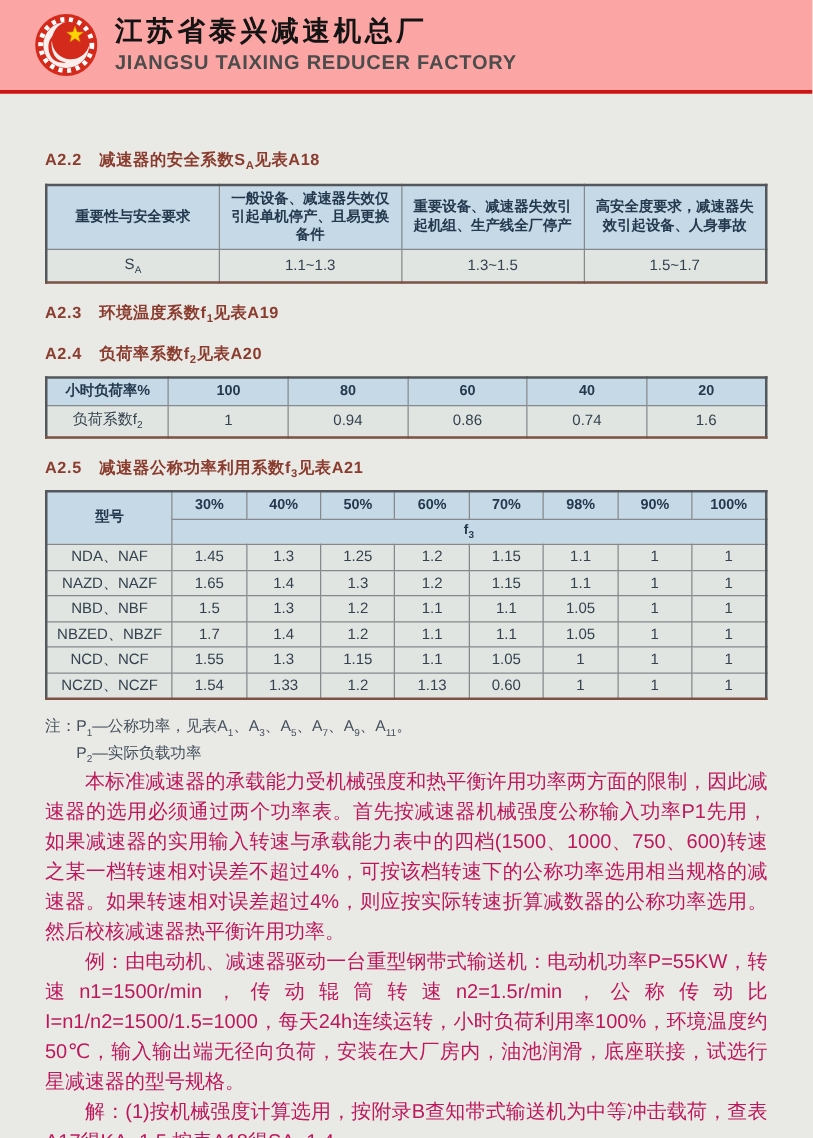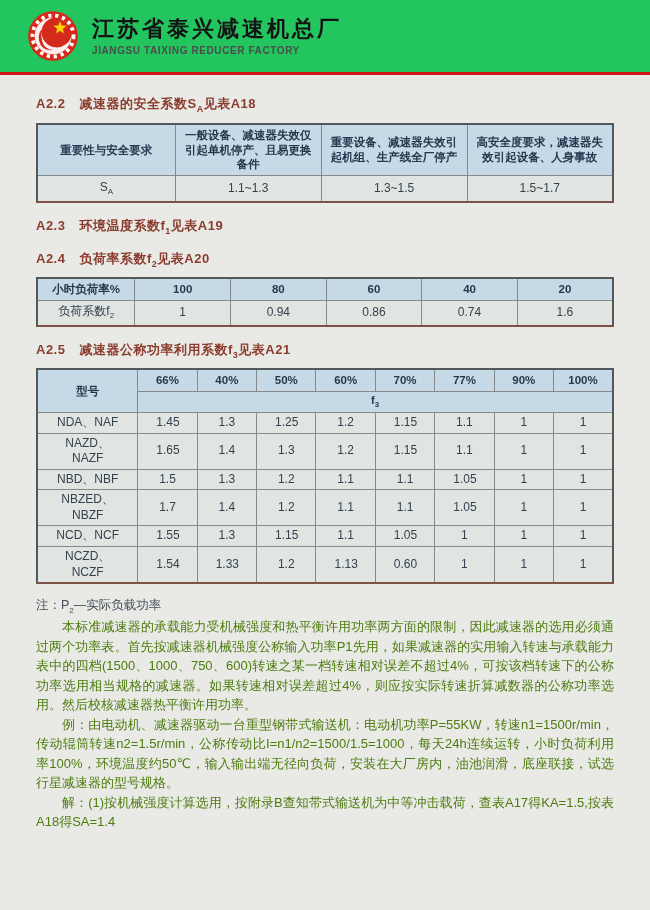--- a/index.html
+++ b/index.html
@@ -4,47 +4,47 @@
 <style>
   * { margin:0; padding:0; box-sizing:border-box; }
   html,body { width:650px; }
   body {
     font-family:"Liberation Sans","DejaVu Sans",sans-serif;
     background:#e9e9e5;
     color:#424e5a;
   }
   
   .masthead {
-    background:#22c55e;
+    background:#fca5a5;
     height:72px;
     position:relative;
     display:flex;
     align-items:center;
     padding-left:26px;
   }
   .logo { width:54px; height:54px; flex:0 0 54px; }
   .brand { margin-left:12px; }
   .brand-cn {
     font-size:22px; font-weight:bold; color:#141414;
     letter-spacing:3px; line-height:1.2;
   }
   .brand-en {
-    font-size:10px; font-weight:bold; color:#4c4c4c;
+    font-size:16px; font-weight:bold; color:#4c4c4c;
     letter-spacing:0.6px; margin-top:3px;
   }
   .red-rule { height:3px; background:#cf1414; }
 
   
   .content { padding:16px 36px 18px 36px; }
 
   .sec-h {
     color:#8a3c2e; font-weight:bold; font-size:13px;
     margin:14px 0 9px 0; letter-spacing:0.5px;
   }
-  .sec-h:first-child { margin-top:4px; }
+  .sec-h:first-child { margin-top:28px; }
   .sec-h .sec-num { margin-right:14px; }
   .sec-h sub { font-size:9px; }
 
   table.tbl {
     width:100%; border-collapse:collapse; table-layout:fixed;
     border:2px solid #54585c; border-bottom-color:#7c5244;
     background:#e1e5e2;
   }
   .tbl th, .tbl td {
     border:1px solid #85898c;
@@ -58,38 +58,38 @@
   .tbl td { color:#33424e; font-size:12px; background:#e1e5e2; }
   .tbl sub { font-size:8px; }
 
   .tbl-a18 th:first-child { width:24%;margin-top:12px; }
   .tbl-a18 td { height:26px;margin-top:24px; }
   .tbl-a19 th:first-child, .tbl-a20 th:first-child { width:17%; }
   .tbl-a19 th, .tbl-a20 th { height:22px; }
   .tbl-a19 td, .tbl-a20 td { height:24px; }
   .tbl-a21 th:first-child { width:17.5%; }
   .tbl-a21 thead tr:nth-child(2) th { padding:1px 2px; font-size:11px; }
-  .tbl-a21 td { padding:2px 18px; }
+  .tbl-a21 td { padding:2px 3px; }
 
   
   .note {
     display:flex; margin-top:12px;
     font-size:12.5px; color:#44505c; line-height:1.55;
   }
   .note-label { white-space:nowrap; font-weight:normal; }
   .note-lines p { margin:0; text-indent:0; }
   .note sub { font-size:8px; }
 
   
   .a3-h {
     color:#8a3c2e; font-weight:bold; font-size:15px;
     margin:22px 0 8px 0; letter-spacing:1px;
   }
   .doc-body p {
-    font-size:13px; line-height:1.5; color:#4d7c0f;
+    font-size:16px; line-height:1.5; color:#be185d;
     text-align:justify; text-indent:2em; margin:0;
   }
 </style>
 </head>
 <body>
 
 <div class="masthead">
   <svg class="logo" viewBox="0 0 100 100" aria-hidden="true">
     <circle cx="50" cy="50" r="46" fill="#d42a1c"></circle>
     <circle cx="50" cy="50" r="38" fill="none" stroke="#ffffff" stroke-width="7" stroke-dasharray="6 7"></circle>
@@ -158,26 +158,26 @@
       </tbody>
     </table>
 
   <div class="sec-h">
     <span class="sec-num">A2.5</span><span>减速器公称功率利用系数f<sub>3</sub>见表A21</span>
   </div>
   <table class="tbl tbl-a21">
       <thead>
         <tr>
           <th rowspan="2">型号</th>
-          <th>66%</th>
+          <th>30%</th>
           <th>40%</th>
           <th>50%</th>
           <th>60%</th>
           <th>70%</th>
-          <th>77%</th>
+          <th>98%</th>
           <th>90%</th>
           <th>100%</th>
         </tr>
         <tr>
           <th colspan="8">f<sub>3</sub></th>
         </tr>
       </thead>
       <tbody>
         <tr>
           <td>NDA、NAF</td>
@@ -244,20 +244,21 @@
           <td>1</td>
           <td>1</td>
           <td>1</td>
         </tr>
       </tbody>
     </table>
 
   <div class="note">
     <span class="note-label">注：</span>
     <div class="note-lines">
+        <p>P<sub>1</sub>—公称功率，见表A<sub>1</sub>、A<sub>3</sub>、A<sub>5</sub>、A<sub>7</sub>、A<sub>9</sub>、A<sub>11</sub>。</p>
         <p>P<sub>2</sub>—实际负载功率</p>
       </div>
   </div>
 
   <div class="doc-body">
       <p>本标准减速器的承载能力受机械强度和热平衡许用功率两方面的限制，因此减速器的选用必须通过两个功率表。首先按减速器机械强度公称输入功率P1先用，如果减速器的实用输入转速与承载能力表中的四档(1500、1000、750、600)转速之某一档转速相对误差不超过4%，可按该档转速下的公称功率选用相当规格的减速器。如果转速相对误差超过4%，则应按实际转速折算减数器的公称功率选用。然后校核减速器热平衡许用功率。</p>
       <p>例：由电动机、减速器驱动一台重型钢带式输送机：电动机功率P=55KW，转速n1=1500r/min，传动辊筒转速n2=1.5r/min，公称传动比I=n1/n2=1500/1.5=1000，每天24h连续运转，小时负荷利用率100%，环境温度约50℃，输入输出端无径向负荷，安装在大厂房内，油池润滑，底座联接，试选行星减速器的型号规格。</p>
       <p>解：(1)按机械强度计算选用，按附录B查知带式输送机为中等冲击载荷，查表A17得KA=1.5,按表A18得SA=1.4</p>
     </div>
 

